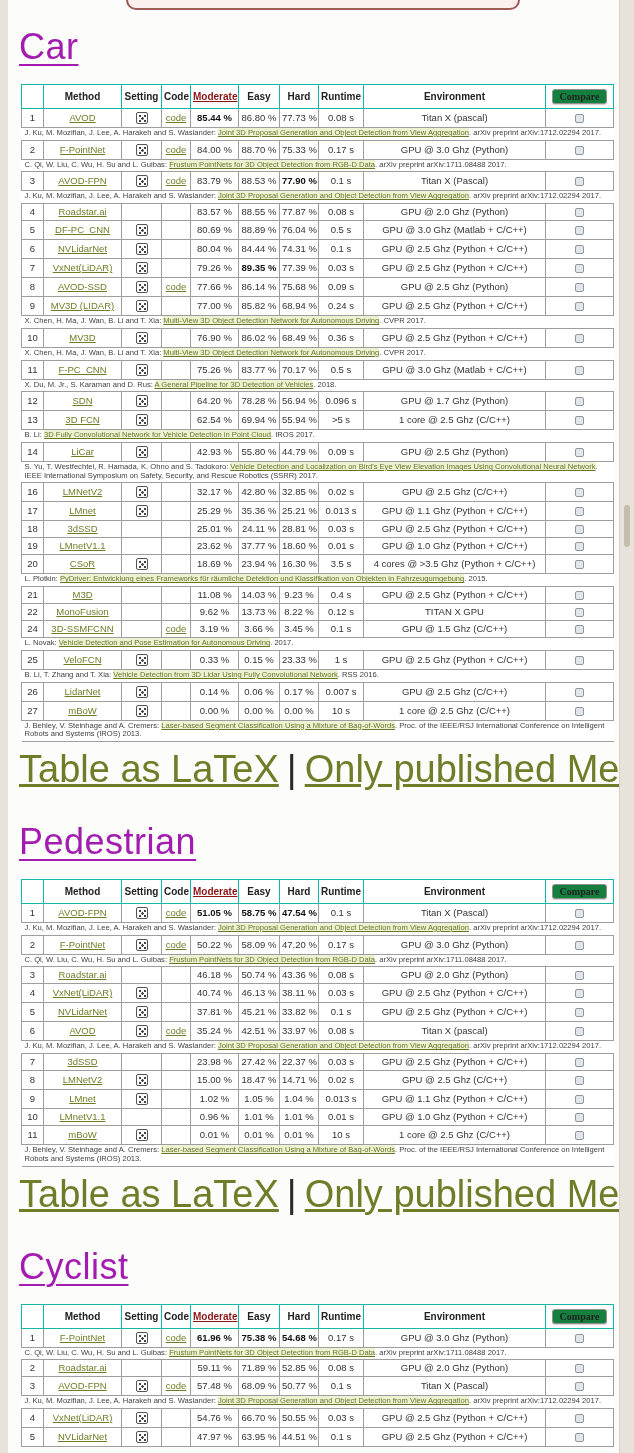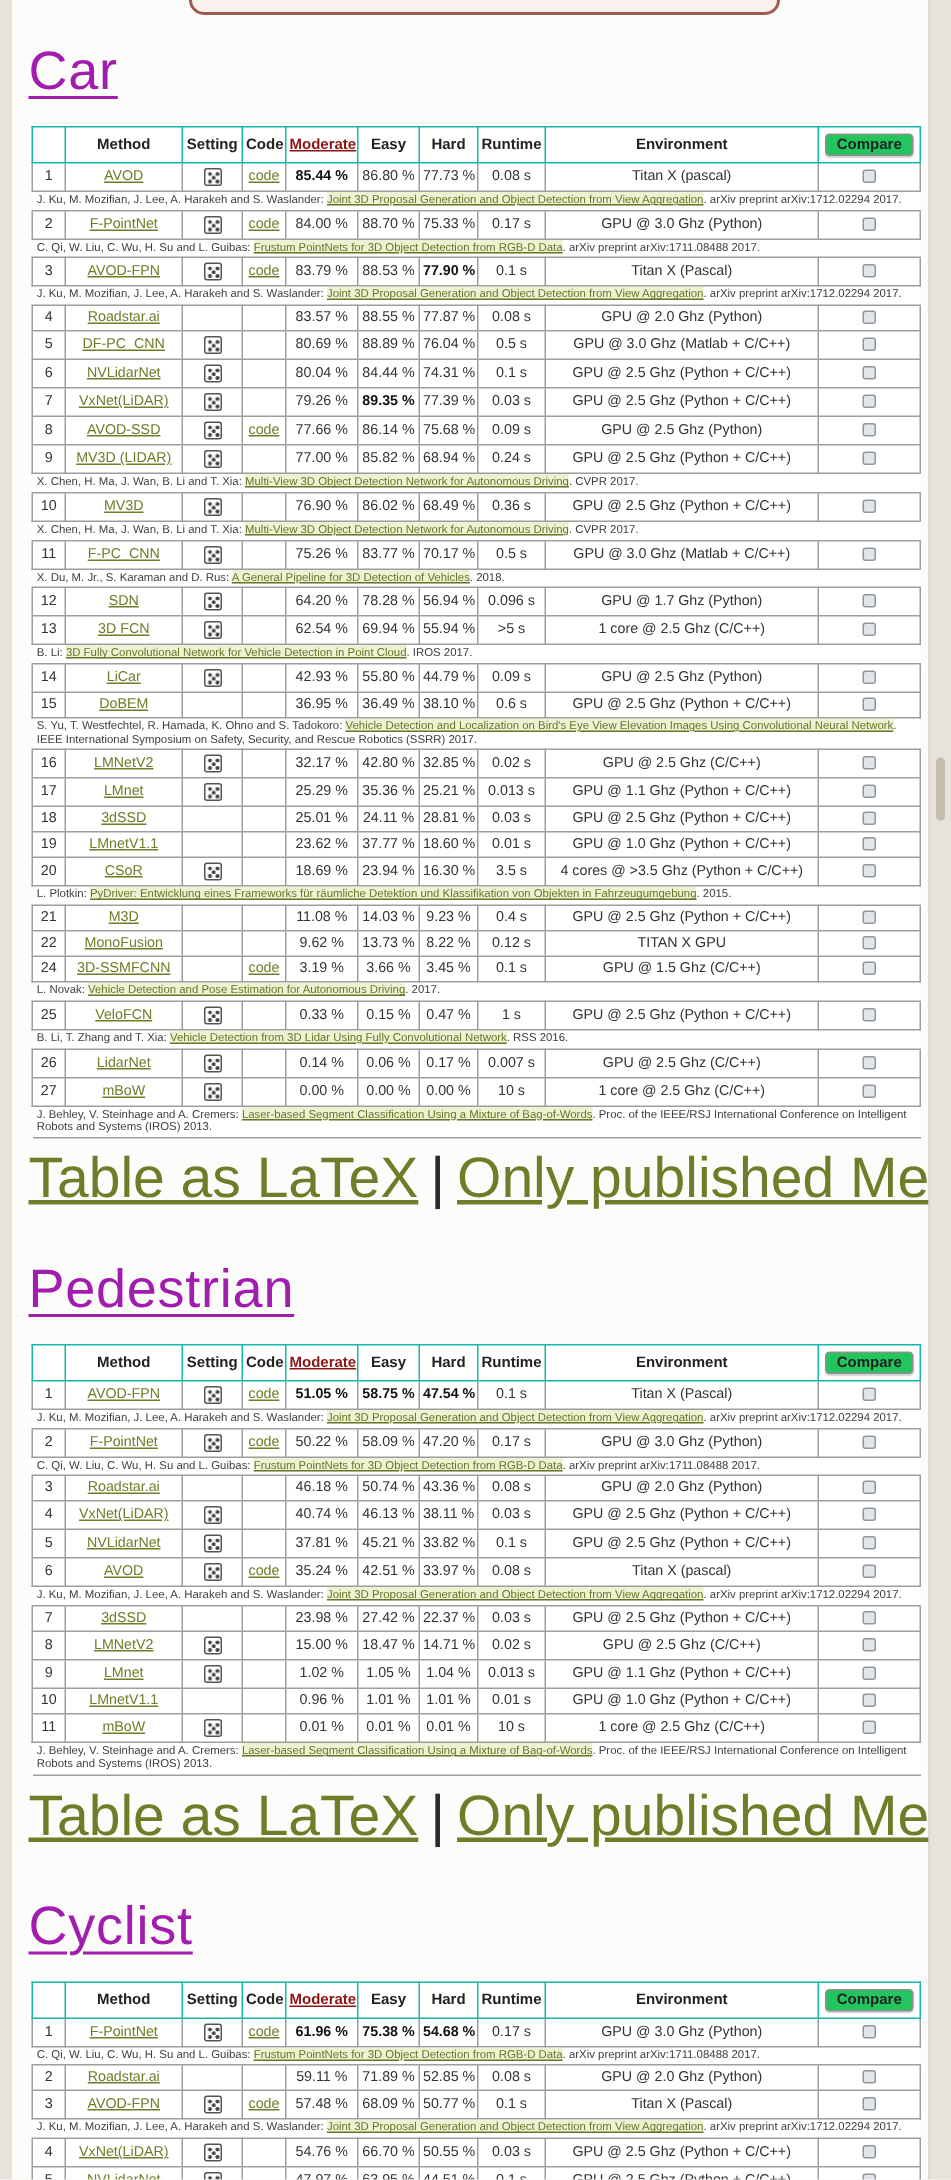--- a/index.html
+++ b/index.html
@@ -54,23 +54,23 @@
     font-size:7.6px; line-height:1.15; padding:1px 2px 2px 3px; color:#3e3e3e;
   }
   .method-link, .code-link { color:#6f7d28; text-decoration:underline; cursor:pointer; }
   .cite-link { color:#67762a; text-decoration:underline; background:#edf2d2; cursor:pointer; }
   td.val.bold { font-weight:bold; color:#111; }
   .checkbox {
     display:inline-block; width:9px; height:9px; background:#e2e6ea;
     border:1px solid #8f979e; border-radius:2px; vertical-align:middle; cursor:pointer;
   }
   .compare-btn {
-    display:inline-block; border:1px solid #909090; background:#22c55e; border-radius:3px;
+    display:inline-block; border:1px solid #909090; background:#15803d; border-radius:3px;
     padding:1px 7px; font-size:10px; font-weight:bold; color:#222;
-    box-shadow:0 1px 1px rgba(0,0,0,0.18); cursor:pointer;
+    box-shadow:0 1px 1px rgba(0,0,0,0.18); cursor:pointer;font-family:Liberation Serif, serif;
   }
   .setting-icon {
     display:inline-block; width:12px; height:12px; border:1px solid #555; border-radius:2px;
     background-color:#fff; vertical-align:middle;
     background-image:
       radial-gradient(circle at 3px 3px,#444 1.1px,transparent 1.5px),
       radial-gradient(circle at 8px 3px,#444 1.1px,transparent 1.5px),
       radial-gradient(circle at 5.5px 5.5px,#444 1.1px,transparent 1.5px),
       radial-gradient(circle at 3px 8px,#444 1.1px,transparent 1.5px),
       radial-gradient(circle at 8px 8px,#444 1.1px,transparent 1.5px);
@@ -297,32 +297,20 @@
               <td class="method"><a class="method-link">LiCar</a></td>
               <td class="setting"><span class="setting-icon"></span></td>
               <td class="code"></td>
               <td class="val">42.93 %</td>
               <td class="val">55.80 %</td>
               <td class="val">44.79 %</td>
               <td class="runtime">0.09 s</td>
               <td class="env">GPU @ 2.5 Ghz (Python)</td>
               <td class="compare"><span class="checkbox"></span></td>
             </tr>
-            <tr class="result-row">
-              <td class="rank">15</td>
-              <td class="method"><a class="method-link">DoBEM</a></td>
-              <td class="setting"></td>
-              <td class="code"></td>
-              <td class="val">36.95 %</td>
-              <td class="val">36.49 %</td>
-              <td class="val">38.10 %</td>
-              <td class="runtime">0.6 s</td>
-              <td class="env">GPU @ 2.5 Ghz (Python + C/C++)</td>
-              <td class="compare"><span class="checkbox"></span></td>
-            </tr>
             <tr class="cite-row">
               <td class="cite" colspan="10"><span>S. Yu, T. Westfechtel, R. Hamada, K. Ohno and S. Tadokoro: </span><a class="cite-link">Vehicle Detection and Localization on Bird's Eye View Elevation Images Using Convolutional Neural Network</a><span>. IEEE International Symposium on Safety, Security, and Rescue Robotics (SSRR) 2017.</span></td>
             </tr>
             <tr class="result-row">
               <td class="rank">16</td>
               <td class="method"><a class="method-link">LMNetV2</a></td>
               <td class="setting"><span class="setting-icon"></span></td>
               <td class="code"></td>
               <td class="val">32.17 %</td>
               <td class="val">42.80 %</td>
@@ -421,21 +409,21 @@
             <tr class="cite-row">
               <td class="cite" colspan="10"><span>L. Novak: </span><a class="cite-link">Vehicle Detection and Pose Estimation for Autonomous Driving</a><span>. 2017.</span></td>
             </tr>
             <tr class="result-row">
               <td class="rank">25</td>
               <td class="method"><a class="method-link">VeloFCN</a></td>
               <td class="setting"><span class="setting-icon"></span></td>
               <td class="code"></td>
               <td class="val">0.33 %</td>
               <td class="val">0.15 %</td>
-              <td class="val">0.47 %</td>
+              <td class="val">23.33 %</td>
               <td class="runtime">1 s</td>
               <td class="env">GPU @ 2.5 Ghz (Python + C/C++)</td>
               <td class="compare"><span class="checkbox"></span></td>
             </tr>
             <tr class="cite-row">
               <td class="cite" colspan="10"><span>B. Li, T. Zhang and T. Xia: </span><a class="cite-link">Vehicle Detection from 3D Lidar Using Fully Convolutional Network</a><span>. RSS 2016.</span></td>
             </tr>
             <tr class="result-row">
               <td class="rank">26</td>
               <td class="method"><a class="method-link">LidarNet</a></td>

